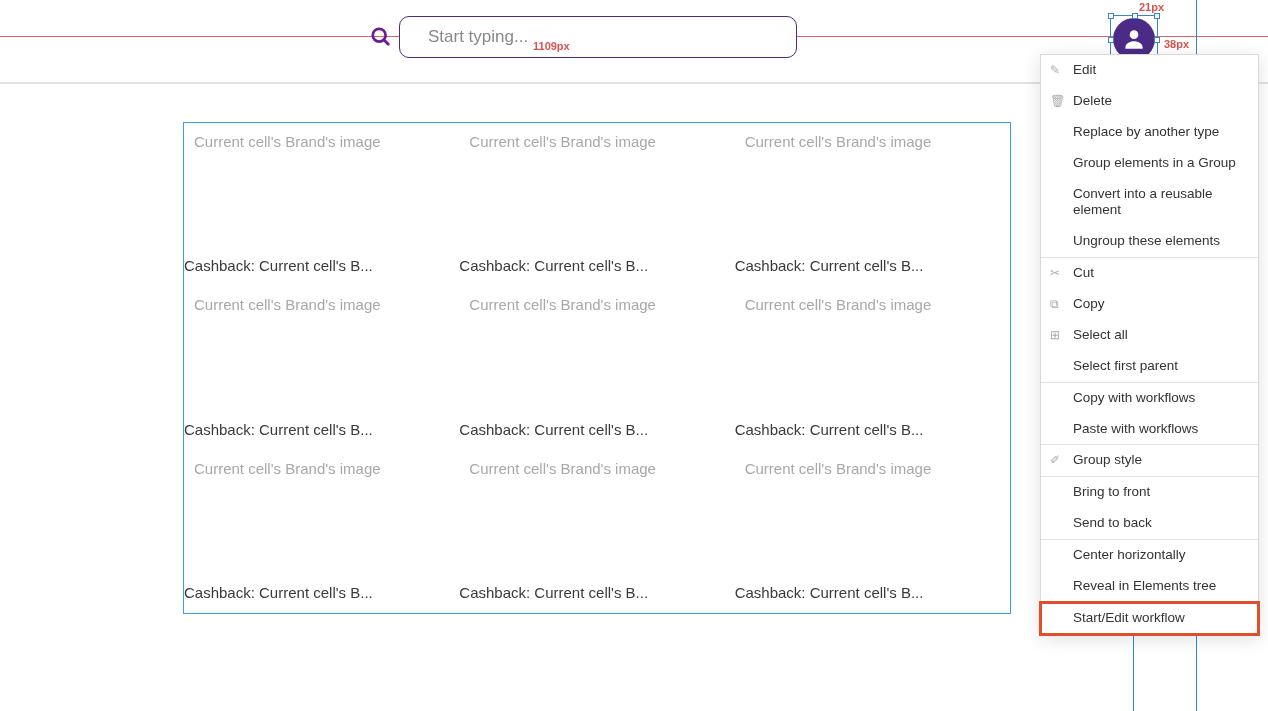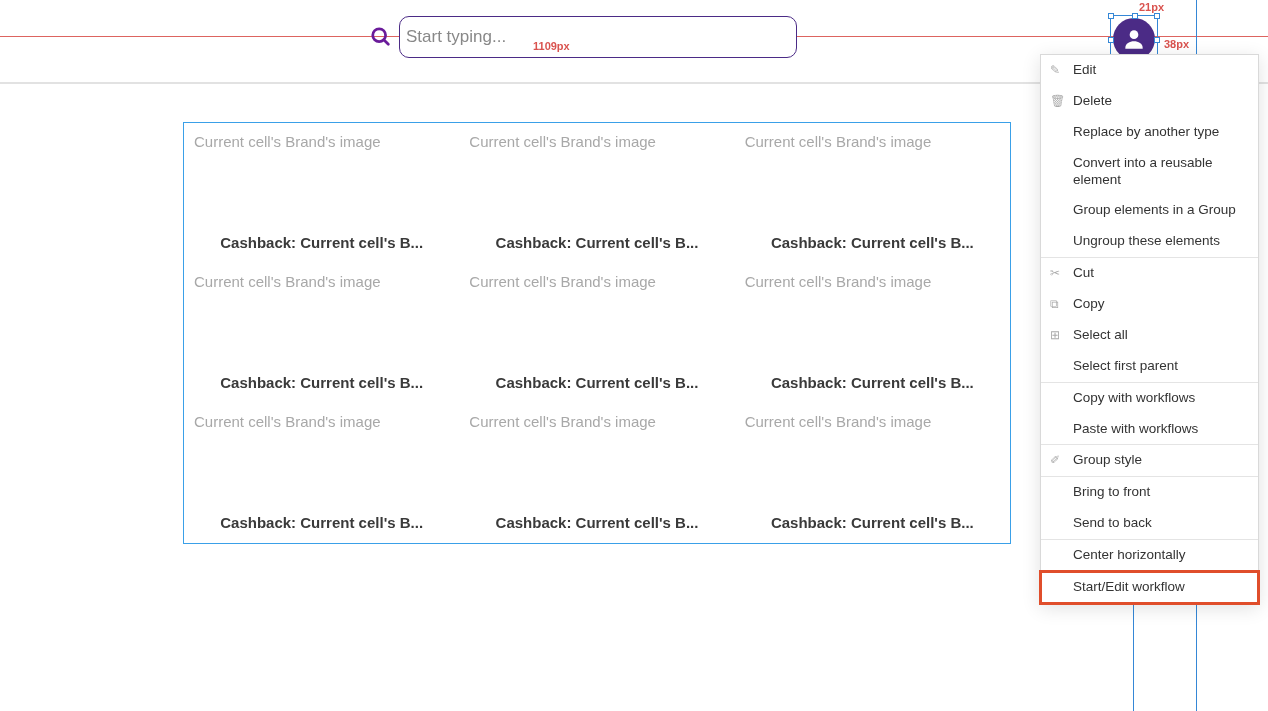--- a/index.html
+++ b/index.html
@@ -56,21 +56,21 @@
   }
   .search-input {
     position: absolute;
     left: 399px; top: 16px;
     width: 398px; height: 42px;
     border: 1.5px solid #4b2b86;
     border-radius: 10px;
     background: #fff;
     display: flex;
     align-items: center;
-    padding: 0 6px;
+    padding: 0 28px;
     color: #888;
     font-size: 17px;
   }
 
   
   .avatar-wrap {
     position: absolute;
     left: 1110px;
     top: 15px;
     width: 48px; height: 48px;
@@ -133,41 +133,41 @@
     width: 1px;
     background: #3587d6;
   }
   .guide-v.g1 { left: 1133px; top:60px; height:651px; }
   .guide-v.g2 { left: 1196px; top:0px; height:711px; }
 
   
   .rg {
     position: absolute;
     left: 183px; top: 122px;
-    width: 828px; height: 422px;
+    width: 828px; height: 492px;
     border: 1px solid #3aa0e8;
     background: #fff;
     display: grid;
     grid-template-columns: repeat(3, 1fr);
     grid-template-rows: repeat(3, 1fr);
   }
   .cell {
     position: relative;
     padding: 10px 16px 0 10px;
   }
   .img-ph {
     color: #a8a8a8;
     font-size: 15px;
   }
   .cashback {
     position: absolute;
     bottom: 12px;
     left: 0; right: 0;
-    text-align: center;
-    font-weight: 700;
+    text-align: left;
+    font-weight: 400;
     font-size: 15px;
     color: #3a3a3a;
   }
 
   
   .ctx {
     position: absolute;
     left: 1040px; top: 54px;
     width: 219px;
     background: #fff;
@@ -279,33 +279,34 @@
   <div class="cell">
     <div class="img-ph">Current cell's Brand's image</div>
     <div class="cashback">Cashback: Current cell's B...</div>
   </div>
 </div>
 
 <div class="ctx" id="ctx">
     <div class="item with-icon"><span class="micon">✎</span><span>Edit</span></div>
     <div class="item with-icon"><span class="micon">🗑</span><span>Delete</span></div>
     <div class="item"><span>Replace by another type</span></div>
+    <div class="item"><span>Group elements in a Group</span></div>
     <div class="item"><span>Convert into a reusable element</span></div>
-    <div class="item"><span>Group elements in a Group</span></div>
     <div class="item"><span>Ungroup these elements</span></div>
     <div class="sep"></div>
     <div class="item with-icon"><span class="micon">✂</span><span>Cut</span></div>
     <div class="item with-icon"><span class="micon">⧉</span><span>Copy</span></div>
     <div class="item with-icon"><span class="micon">⊞</span><span>Select all</span></div>
     <div class="item"><span>Select first parent</span></div>
     <div class="sep"></div>
     <div class="item"><span>Copy with workflows</span></div>
     <div class="item"><span>Paste with workflows</span></div>
     <div class="sep"></div>
     <div class="item with-icon"><span class="micon">✐</span><span>Group style</span></div>
     <div class="sep"></div>
     <div class="item"><span>Bring to front</span></div>
     <div class="item"><span>Send to back</span></div>
     <div class="sep"></div>
     <div class="item"><span>Center horizontally</span></div>
+    <div class="item"><span>Reveal in Elements tree</span></div>
     <div class="sep"></div>
     <div class="item highlight"><span>Start/Edit workflow</span></div>
   </div>
 
 </body></html>

